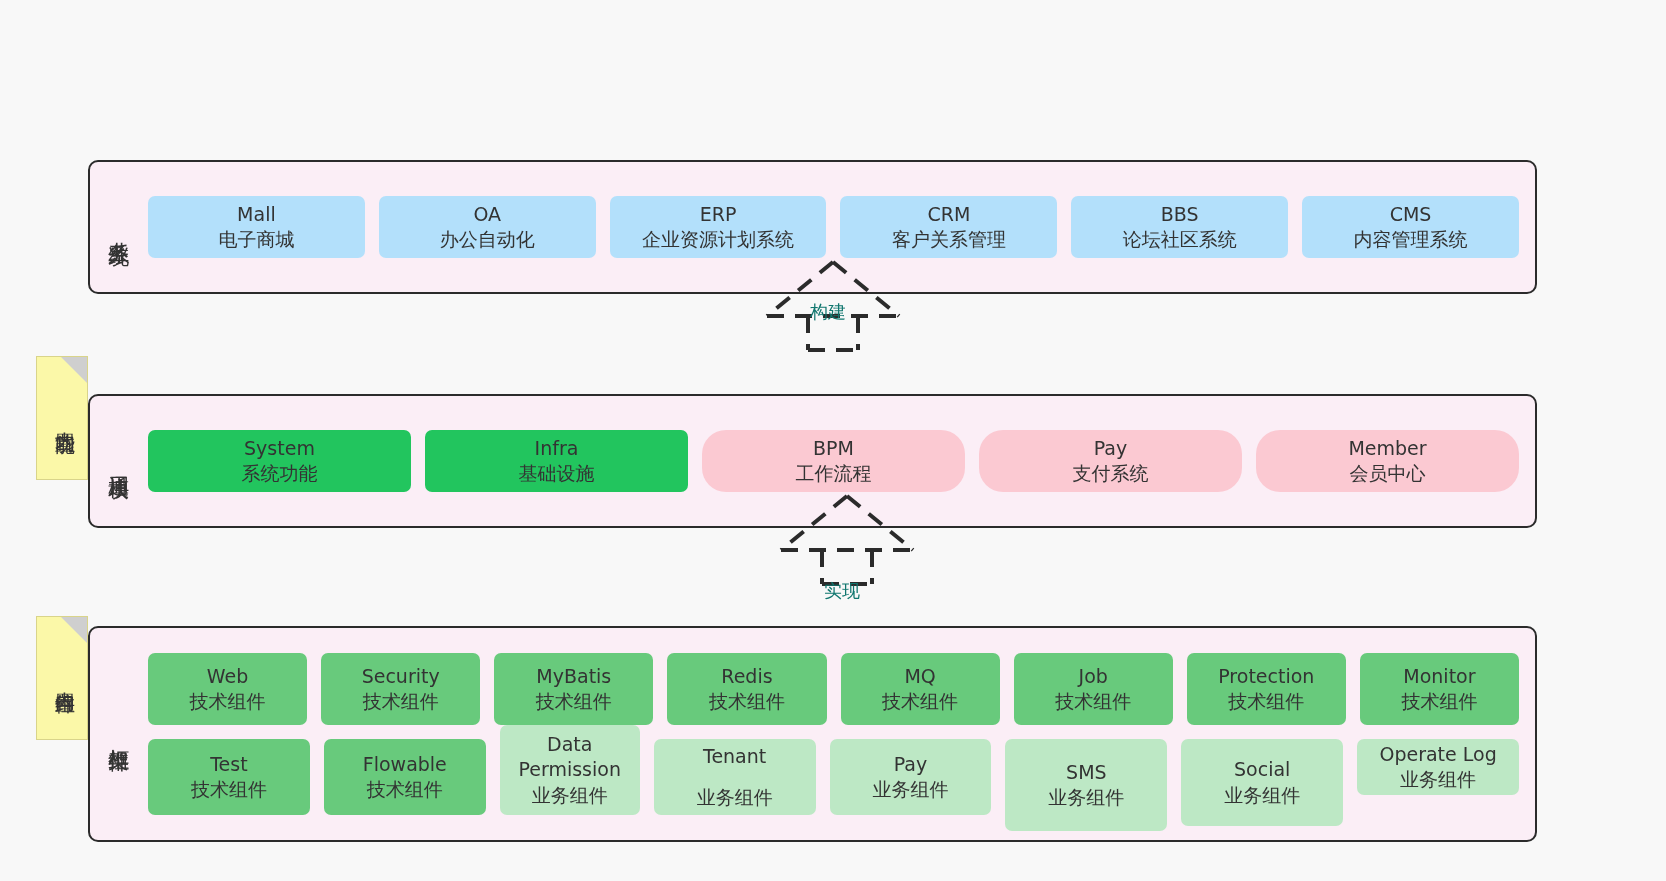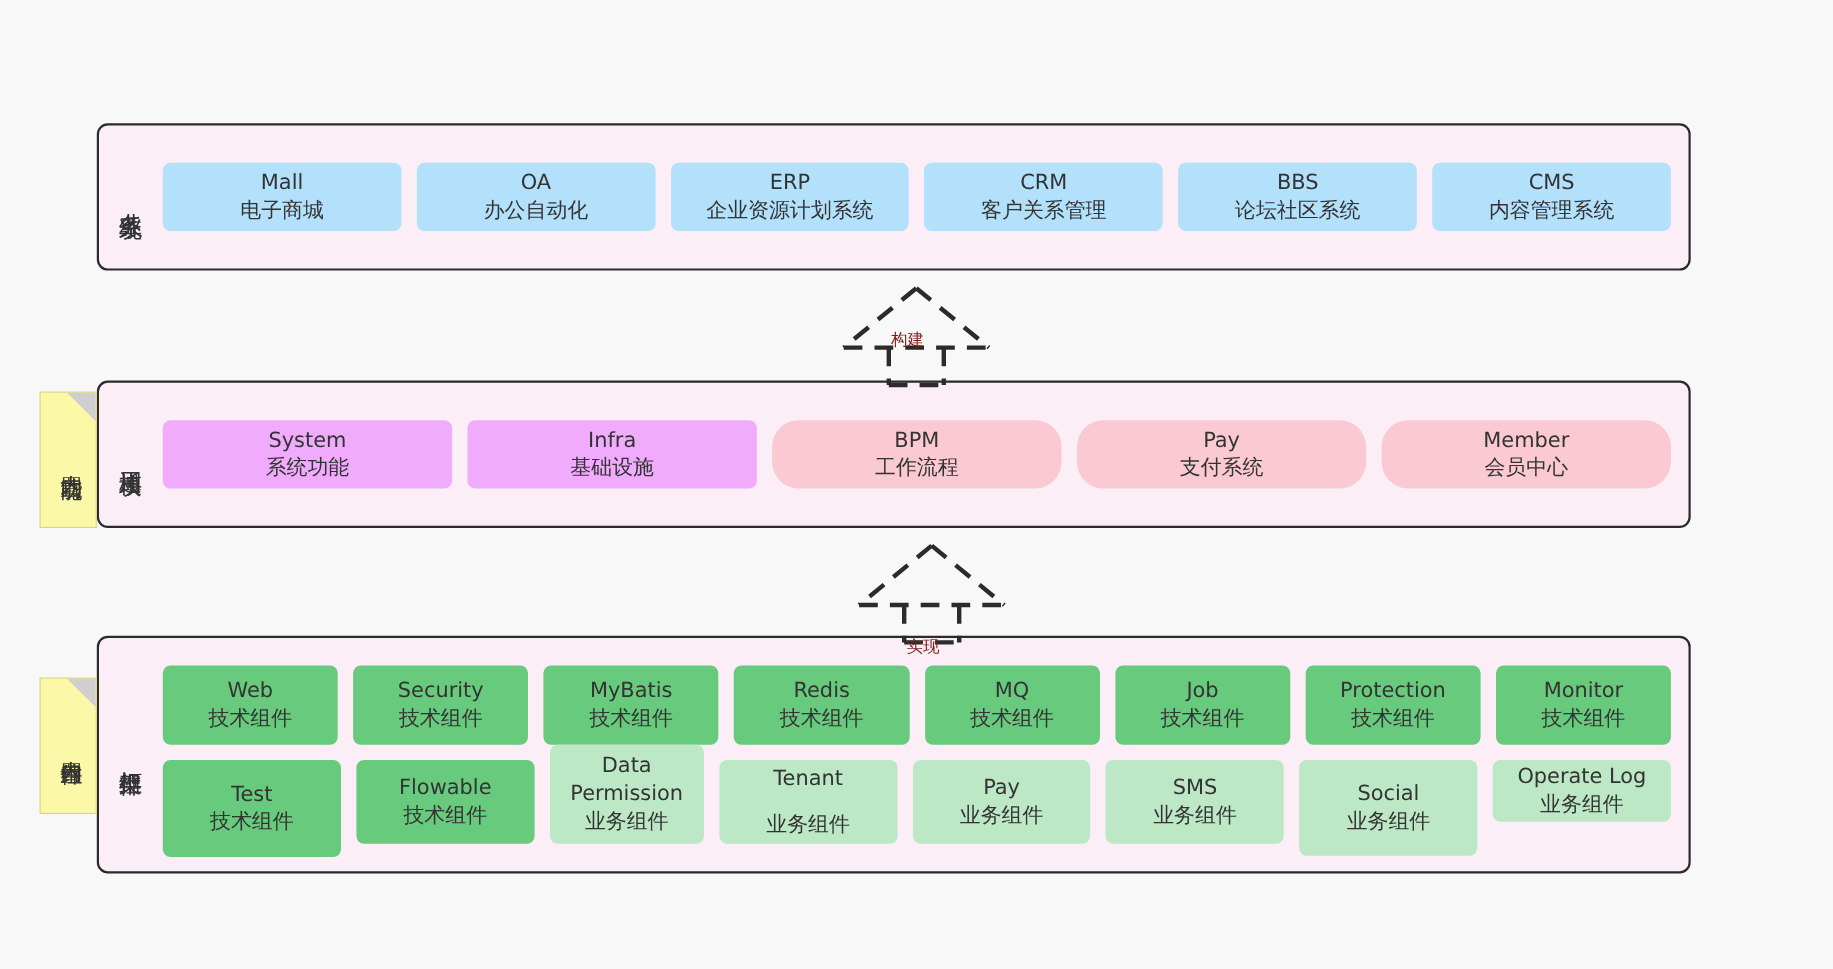--- a/index.html
+++ b/index.html
@@ -24,20 +24,21 @@
   
   .layer-panel {
     position: absolute;
     box-sizing: border-box;
     background: #fbeef6;
     border: 2px solid #2b2b2b;
     border-radius: 10px;
     display: flex;
     flex-direction: row;
     align-items: stretch;
+    margin-top: 48px;
   }
   .layer-title {
     flex: 0 0 auto;
     width: 40px;
     display: flex;
     align-items: center;
     justify-content: center;
     font-size: 21px;
     line-height: 1.12;
     letter-spacing: 1px;
@@ -77,21 +78,21 @@
     line-height: 1.34;
     color: #333333;
     padding: 6px 4px;
     min-width: 0;
   }
   .card .en { white-space: nowrap; }
   .card .cn { white-space: nowrap; }
   .card.wrapper .en { white-space: normal; }
 
   .blue   { background: #b3e0fb; }
-  .redA   { background: #f0abfc; }
+  .redA   { background: #22c55e; }
   .redB   { background: #fbc9d2; border-radius: 24px; }
   .greenA { background: #68ca7c; }
   .greenB { background: #bde8c5; }
 
   
   .note {
     position: absolute;
     box-sizing: border-box;
     background: #fbf8a8;
     border: 1px solid #d9d48a;
@@ -118,22 +119,22 @@
   }
 
   
   .arrow {
     position: absolute;
     z-index: 4;
   }
   .arrow svg { display: block; overflow: visible; }
   .arrow-label {
     position: absolute;
-    font-size: 15px;
-    color: #7f1d1d;
+    font-size: 18px;
+    color: #0f766e;
     background: transparent;
     white-space: nowrap;
   }
 </style>
 </head>
 <body>
 
 <div id="canvas">
 
   <div class="layer-panel" id="panel-business" style="left:88px; top:112px; width:1449px; height:134px;">
@@ -263,41 +264,41 @@
           <span class="en">Protection</span>
           <span class="cn">技术组件</span>
         </div>
         <div class="card greenA">
           <span class="en">Monitor</span>
           <span class="cn">技术组件</span>
         </div>
       </div>
 
       <div class="row" style="height:76px; align-items:flex-start;">
-        <div class="card greenA" style="height:88px;">
+        <div class="card greenA" style="height:76px;">
           <span class="en">Test</span>
           <span class="cn">技术组件</span>
         </div>
         <div class="card greenA" style="height:76px;">
           <span class="en">Flowable</span>
           <span class="cn">技术组件</span>
         </div>
         <div class="card greenB wrapper" style="height:90px; margin-top:-14px; max-width:140px;">
           <span class="en">Data Permission</span>
           <span class="cn">业务组件</span>
         </div>
         <div class="card greenB" style="height:76px;gap:16px;">
           <span class="en">Tenant</span>
           <span class="cn">业务组件</span>
         </div>
         <div class="card greenB" style="height:76px;">
           <span class="en">Pay</span>
           <span class="cn">业务组件</span>
         </div>
-        <div class="card greenB" style="height:76px;">
+        <div class="card greenB" style="height:92px;">
           <span class="en">SMS</span>
           <span class="cn">业务组件</span>
         </div>
         <div class="card greenB" style="height:87px;">
           <span class="en">Social</span>
           <span class="cn">业务组件</span>
         </div>
         <div class="card greenB" style="height:56px;">
           <span class="en">Operate Log</span>
           <span class="cn">业务组件</span>

